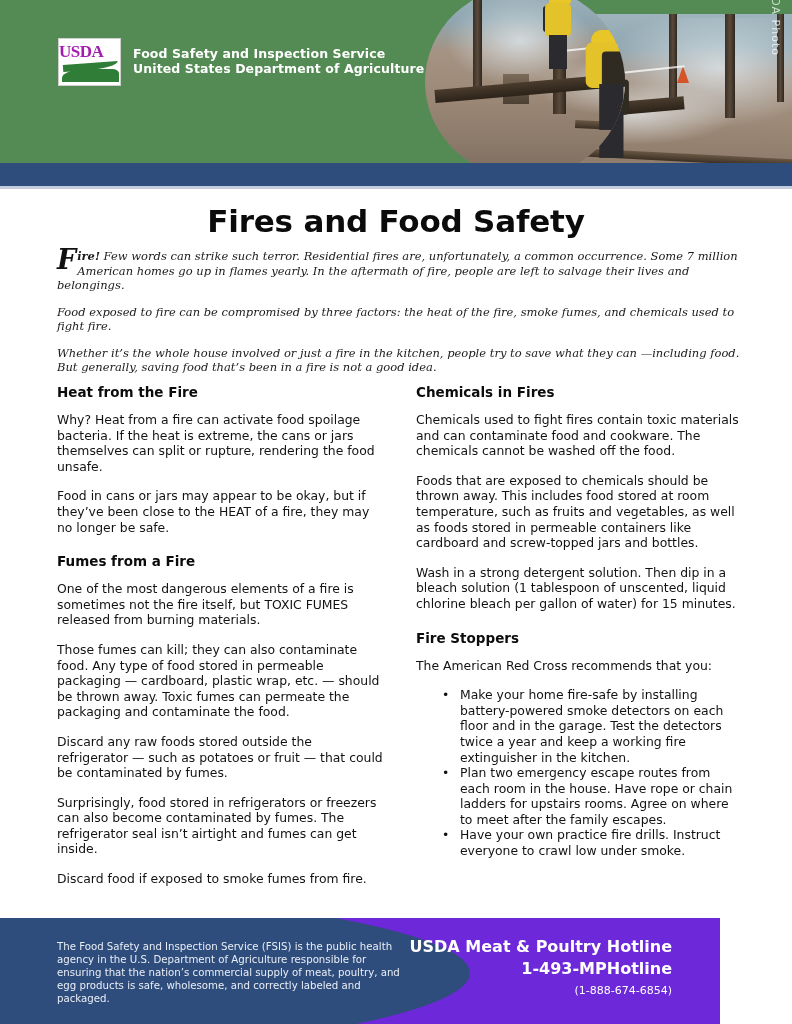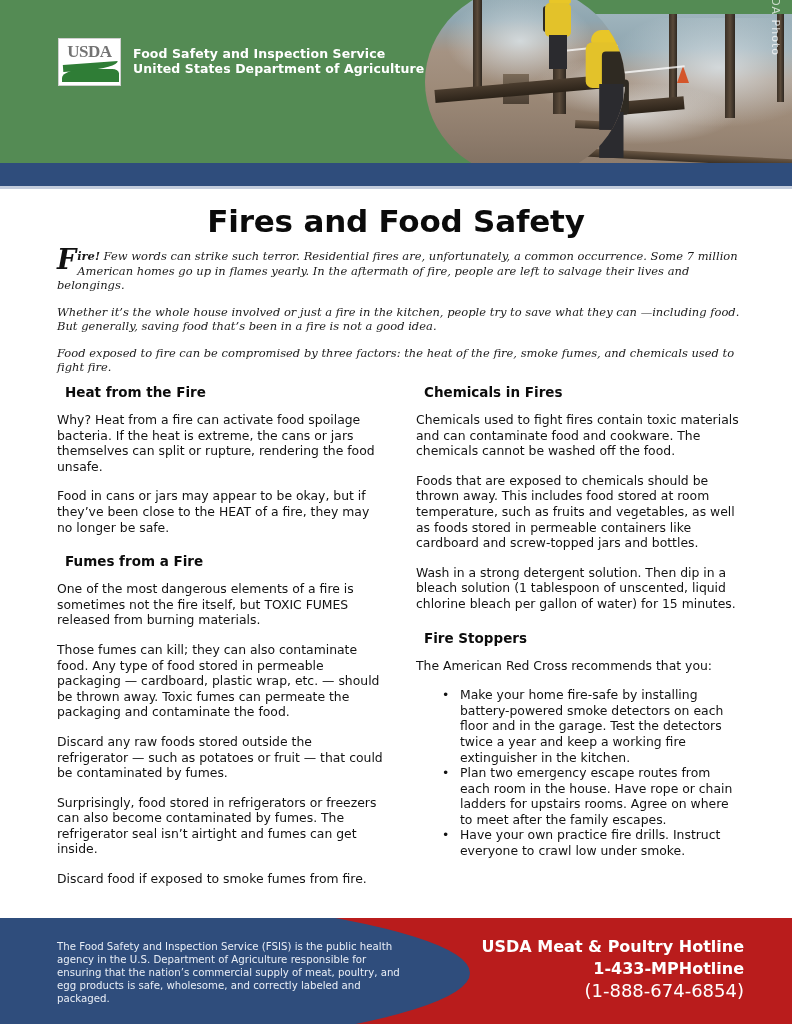--- a/index.html
+++ b/index.html
@@ -159,25 +159,24 @@
     left: 58px; top: 38px;
     width: 63px; height: 48px;
     background: #ffffff;
     border: 1px solid #cfcfcf;
     box-sizing: border-box;
     overflow: hidden;
   }
   .usda-logo .usda-text {
     position: absolute;
     left: 0; right: 0; top: 3px;
-    text-align: center;
     font-family: "Liberation Serif", serif;
     font-weight: bold;
     font-size: 17px;
-    color: #737373;
+    color: #a21caf;
     letter-spacing: -0.5px;
   }
   .usda-logo .swoosh {
     position: absolute;
     left: 4px; top: 24px; width: 55px; height: 7px;
     background: #2f7d36;
     border-radius: 0 0 60% 0 / 0 0 100% 0;
     transform: rotate(-4deg);
   }
   .usda-logo .hill {
@@ -257,21 +256,21 @@
 
   .columns {
     position: absolute;
     left: 57px; top: 384px;
     width: 686px;
     display: flex;
     gap: 32px;
   }
   .col { width: 327px; }
   .col h2 {
-    margin: 0 0 12px 8px;
+    margin: 0 0 12px 0;
     font-family: "DejaVu Sans", sans-serif;
     font-size: 13.5px;
     font-weight: bold;
     color: #0c0c0c;
   }
   .col h2.spaced { margin-top: 18px; }
   .col p {
     margin: 0 0 14px 0;
     font-family: "DejaVu Sans", sans-serif;
     font-size: 12.4px;
@@ -295,23 +294,23 @@
   .col ul li .bullet {
     position: absolute;
     left: -16px;
     top: 0px;
   }
 
   
   .footer {
     position: absolute;
     left: 0; top: 918px;
-    width: 792px;
+    width: 720px;
     height: 106px;
-    background: #b91c1c;
+    background: #6d28d9;
     overflow: hidden;
   }
   .footer .blue-blob {
     position: absolute;
     left: -260px; top: -40px;
     width: 730px; height: 190px;
     background: #2f4d7c;
     border-radius: 0 100% 100% 0 / 0 50% 50% 0;
   }
   .footer-text {
@@ -325,21 +324,21 @@
   }
   .hotline {
     position: absolute;
     right: 48px; top: 18px;
     text-align: right;
     color: #ffffff;
     font-family: "DejaVu Sans", sans-serif;
   }
   .hotline .h1 { font-size: 16px; font-weight: bold; line-height: 22px; }
   .hotline .h2 { font-size: 16px; font-weight: bold; line-height: 22px; }
-  .hotline .h3 { font-size: 18px; line-height: 22px; }
+  .hotline .h3 { font-size: 11px; line-height: 22px; }
 </style>
 </head>
 <body>
 
 <div class="page">
 
   <div class="header">
 
     <div class="header-photo">
       <div class="photo-rect">
@@ -419,22 +418,22 @@
 
   <div class="blue-band"></div>
   <div class="band-hairline"></div>
 
   <div class="doc-title">Fires and Food Safety</div>
 
   <div class="intro intro-block">
     <p>
       <span class="dropcap">F</span><b>ire!</b><span> Few words can strike such terror. Residential fires are, unfortunately, a common occurrence. Some 7 million American homes go up in flames yearly. In the aftermath of fire, people are left to salvage their lives and belongings.</span>
     </p>
+    <p>Food exposed to fire can be compromised by three factors: the heat of the fire, smoke fumes, and chemicals used to fight fire.</p>
     <p>Whether it’s the whole house involved or just a fire in the kitchen, people try to save what they can —including food. But generally, saving food that’s been in a fire is not a good idea.</p>
-    <p>Food exposed to fire can be compromised by three factors: the heat of the fire, smoke fumes, and chemicals used to fight fire.</p>
   </div>
 
   <div class="columns">
 
     <div class="col">
       <h2>Heat from the Fire</h2>
       <p>Why? Heat from a fire can activate food spoilage bacteria. If the heat is extreme, the cans or jars themselves can split or rupture, rendering the food unsafe.</p>
       <p>Food in cans or jars may appear to be okay, but if they’ve been close to the HEAT of a fire, they may no longer be safe.</p>
 
       <h2 class="spaced">Fumes from a Fire</h2>
@@ -459,18 +458,18 @@
         <li><span class="bullet">•</span><span>Have your own practice fire drills. Instruct everyone to crawl low under smoke.</span></li>
       </ul>
     </div>
   </div>
 
   <div class="footer">
     <div class="blue-blob"></div>
     <div class="footer-text">The Food Safety and Inspection Service (FSIS) is the public health agency in the U.S. Department of Agriculture responsible for ensuring that the nation’s commercial supply of meat, poultry, and egg products is safe, wholesome, and correctly labeled and packaged.</div>
     <div class="hotline">
       <div class="h1">USDA Meat &amp; Poultry Hotline</div>
-      <div class="h2">1-433-MPHotline</div>
+      <div class="h2">1-493-MPHotline</div>
       <div class="h3">(1-888-674-6854)</div>
     </div>
   </div>
 
 </div>
 
 </body></html>

